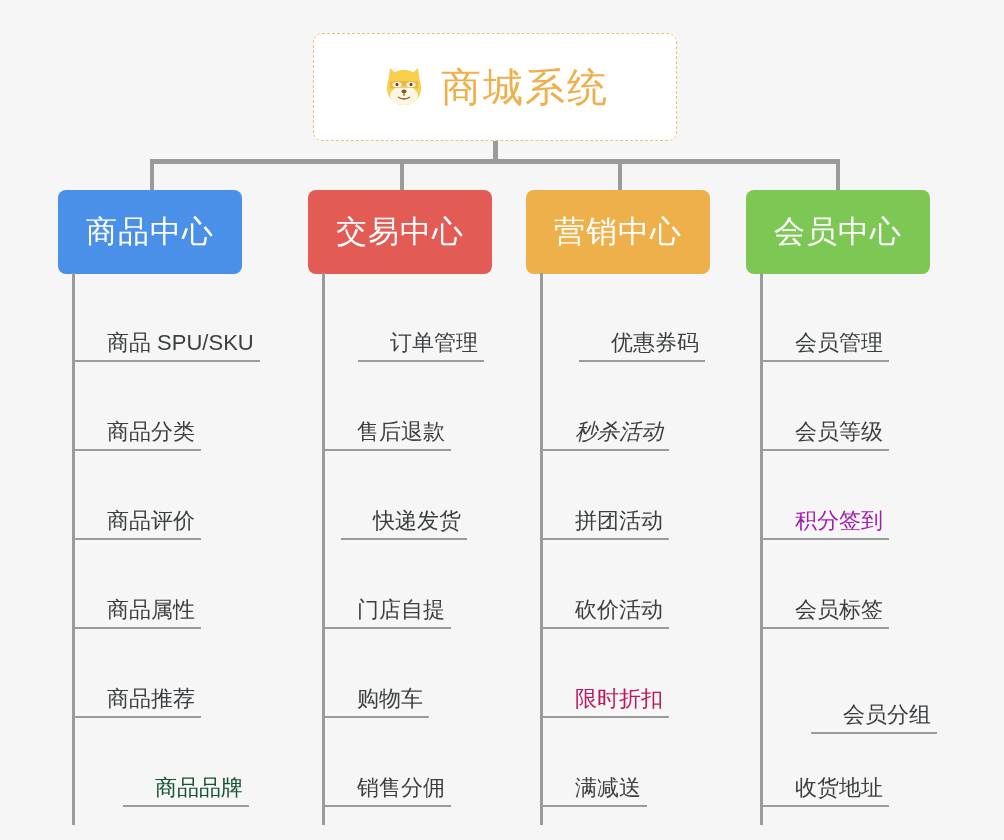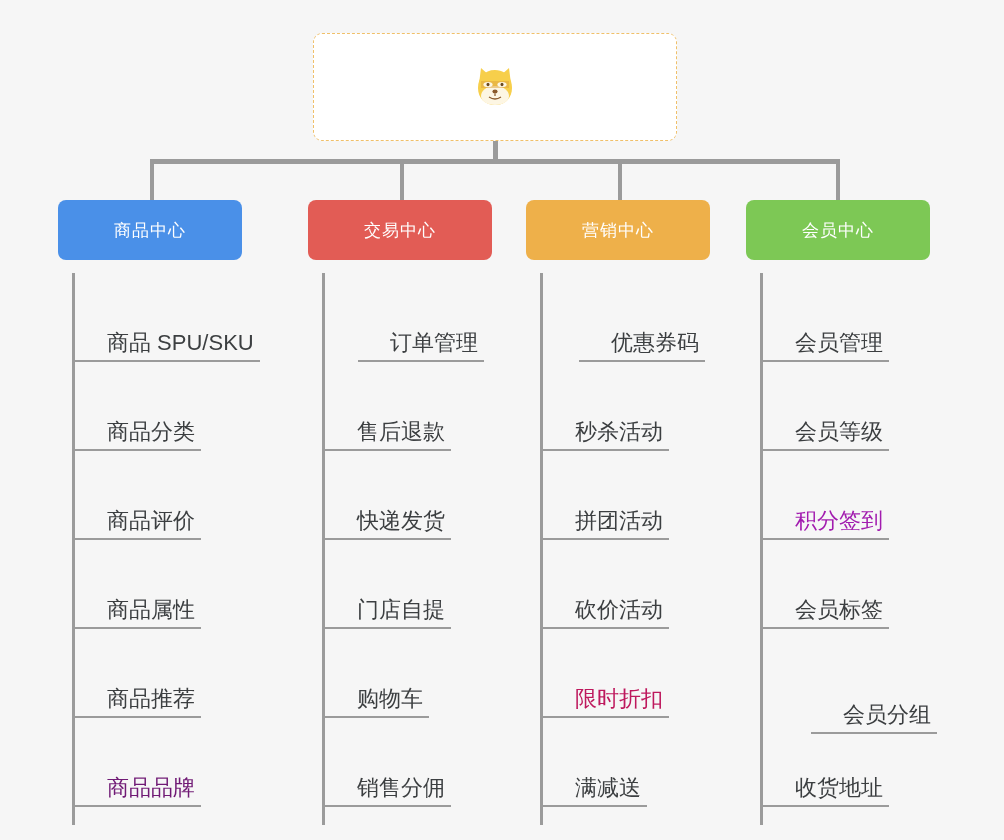--- a/index.html
+++ b/index.html
@@ -54,29 +54,29 @@
   .line {
     position: absolute;
     background: #9b9b9b;
   }
   .vline { width: 4px; }
   .hline { height: 4px; }
 
   
   .cat-box {
     position: absolute;
-    top: 200px;
-    height: 60px;
+    top: 190px;
+    height: 84px;
     box-sizing: border-box;
     border-radius: 8px;
     display: flex;
     align-items: center;
     justify-content: center;
     color: #ffffff;
-    font-size: 17px;
+    font-size: 31px;
     letter-spacing: 1px;
     white-space: nowrap;
   }
 
   
   .leaf-col {
     position: absolute;
     top: 273px;
   }
   .leaf-trunk {
@@ -125,20 +125,21 @@
         <ellipse cx="30" cy="20.5" rx="4.6" ry="2.6" fill="#fdf6e3"></ellipse>
         <ellipse cx="16" cy="20.5" rx="1.5" ry="1.7" fill="#6b4a22"></ellipse>
         <ellipse cx="30" cy="20.5" rx="1.5" ry="1.7" fill="#6b4a22"></ellipse>
 
         <ellipse cx="23" cy="27.5" rx="2.6" ry="1.9" fill="#8a5a2b"></ellipse>
 
         <path d="M23 29.5 L23 32" stroke="#8a5a2b" stroke-width="1.2" fill="none"></path>
         <path d="M17 33 Q23 37 29 33" stroke="#8a5a2b" stroke-width="1.3" fill="none"></path>
       </svg>
     </span>
+    <span class="root-title" style="color: rgb(238, 176, 74);">商城系统</span>
   </div>
 
   <div class="line vline" style="left: 493px; top: 141px; width: 5px; height: 21px; background: rgb(155, 155, 155);"></div>
   <div class="line hline" style="left: 150px; top: 159px; width: 690px; height: 5px; background: rgb(155, 155, 155);"></div>
 
   <div class="line vline" style="left: 150px; top: 159px; height: 47px; background: rgb(155, 155, 155);"></div>
   <div class="line vline" style="left: 400px; top: 159px; height: 47px; background: rgb(155, 155, 155);"></div>
   <div class="line vline" style="left: 618px; top: 159px; height: 47px; background: rgb(155, 155, 155);"></div>
   <div class="line vline" style="left: 836px; top: 159px; height: 47px; background: rgb(155, 155, 155);"></div>
 
@@ -166,52 +167,52 @@
     <div class="leaf-item" style="top:178px;">
       <span class="leaf-label" style="color: rgb(60, 63, 65); border-bottom-color: rgb(155, 155, 155);">商品评价</span>
     </div>
     <div class="leaf-item" style="top:267px;">
       <span class="leaf-label" style="color: rgb(60, 63, 65); border-bottom-color: rgb(155, 155, 155);">商品属性</span>
     </div>
     <div class="leaf-item" style="top:356px;">
       <span class="leaf-label" style="color: rgb(60, 63, 65); border-bottom-color: rgb(155, 155, 155);">商品推荐</span>
     </div>
     <div class="leaf-item" style="top:445px;">
-      <span class="leaf-label" style="color: #701a75; border-bottom-color: rgb(155, 155, 155);">商品品牌</span>
+      <span class="leaf-label" style="color: #14532d; border-bottom-color: rgb(155, 155, 155); margin-left: 48px;">商品品牌</span>
     </div>
   </div>
 
   <div class="leaf-col" style="left:322px;">
     <div class="leaf-trunk" style="height: 552px; background: rgb(155, 155, 155);"></div>
     <div class="leaf-item" style="top:0px;padding-left:33px;">
       <span class="leaf-label" style="color: rgb(60, 63, 65); border-bottom-color: rgb(155, 155, 155);">订单管理</span>
     </div>
     <div class="leaf-item" style="top:89px;">
       <span class="leaf-label" style="color: rgb(60, 63, 65); border-bottom-color: rgb(155, 155, 155);">售后退款</span>
     </div>
-    <div class="leaf-item" style="top:178px;">
+    <div class="leaf-item" style="top:178px;padding-left:16px;">
       <span class="leaf-label" style="color: rgb(60, 63, 65); border-bottom-color: rgb(155, 155, 155);">快递发货</span>
     </div>
     <div class="leaf-item" style="top:267px;">
       <span class="leaf-label" style="color: rgb(60, 63, 65); border-bottom-color: rgb(155, 155, 155);">门店自提</span>
     </div>
     <div class="leaf-item" style="top:356px;">
       <span class="leaf-label" style="color: rgb(60, 63, 65); border-bottom-color: rgb(155, 155, 155);">购物车</span>
     </div>
     <div class="leaf-item" style="top:445px;">
       <span class="leaf-label" style="color: rgb(60, 63, 65); border-bottom-color: rgb(155, 155, 155);">销售分佣</span>
     </div>
   </div>
 
   <div class="leaf-col" style="left:540px;">
     <div class="leaf-trunk" style="height: 552px; background: rgb(155, 155, 155);"></div>
     <div class="leaf-item" style="top:0px;padding-left:36px;">
       <span class="leaf-label" style="color: rgb(60, 63, 65); border-bottom-color: rgb(155, 155, 155);">优惠券码</span>
     </div>
-    <div class="leaf-item" style="top:89px;">
+    <div class="leaf-item" style="top:89px;font-style:italic;">
       <span class="leaf-label" style="color: rgb(60, 63, 65); border-bottom-color: rgb(155, 155, 155);">秒杀活动</span>
     </div>
     <div class="leaf-item" style="top:178px;">
       <span class="leaf-label" style="color: rgb(60, 63, 65); border-bottom-color: rgb(155, 155, 155);">拼团活动</span>
     </div>
     <div class="leaf-item" style="top:267px;">
       <span class="leaf-label" style="color: rgb(60, 63, 65); border-bottom-color: rgb(155, 155, 155);">砍价活动</span>
     </div>
     <div class="leaf-item" style="top:356px;">
       <span class="leaf-label" style="color: #be185d; border-bottom-color: rgb(155, 155, 155);">限时折扣</span>

